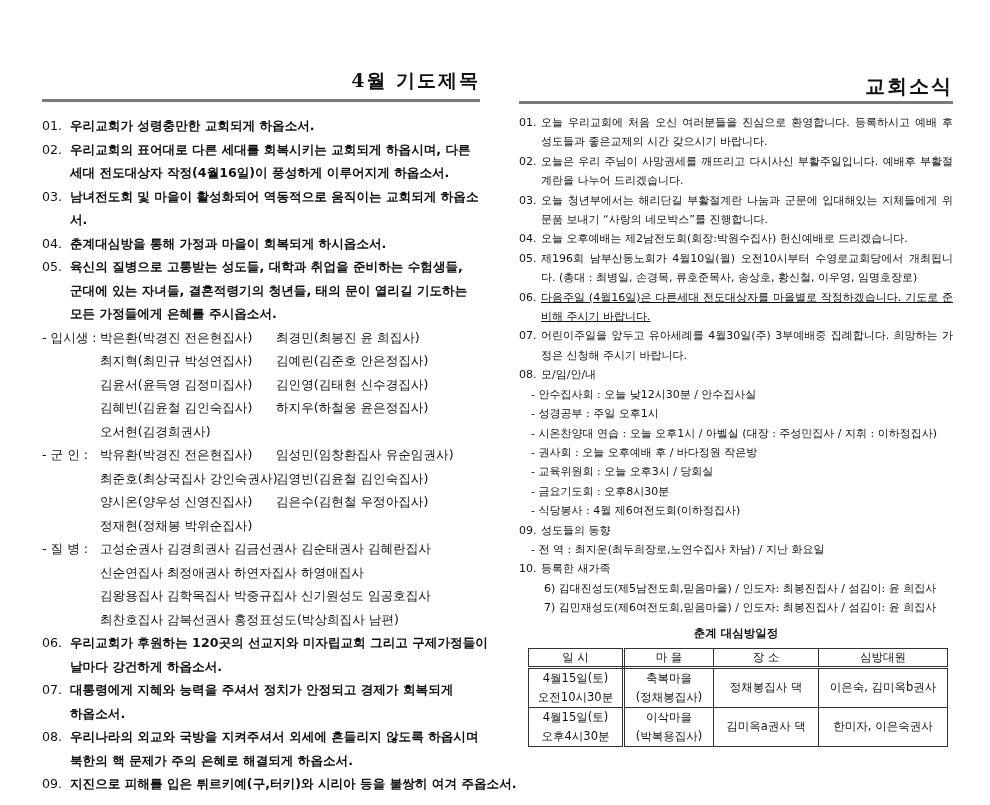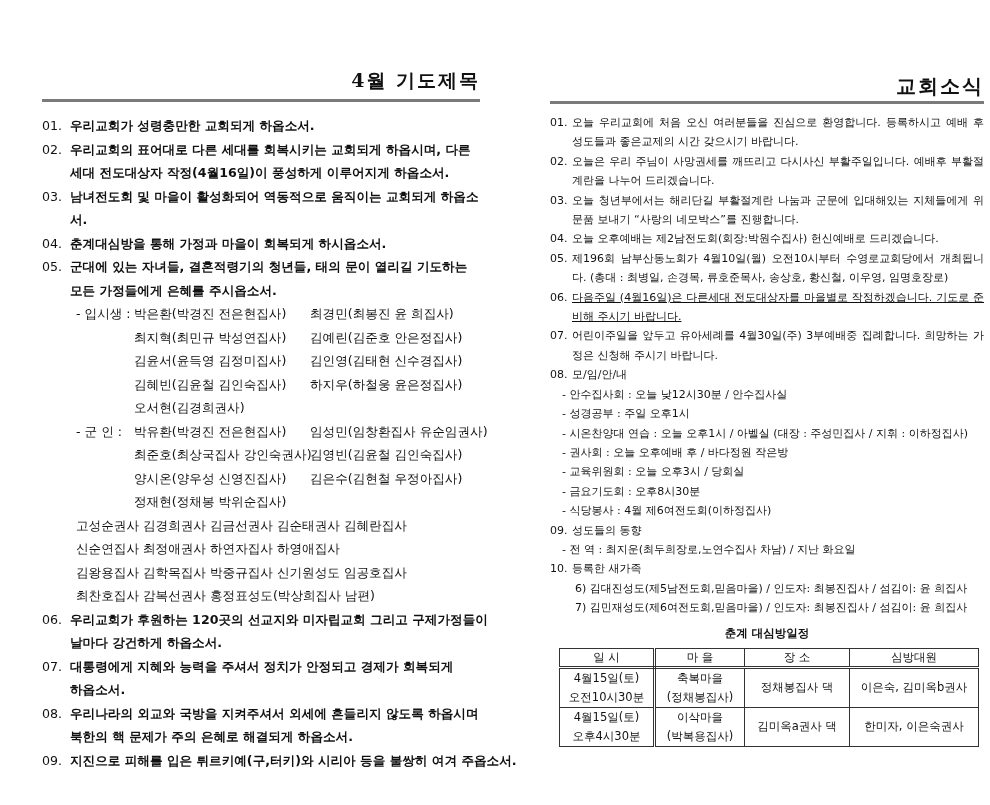--- a/index.html
+++ b/index.html
@@ -1,35 +1,35 @@
 <!DOCTYPE html>
 <html><head>
   <meta charset="utf-8">
   <style>
     html, body { margin: 0; padding: 0; background: #ffffff; }
     body { width: 990px; height: 805px; position: relative; overflow: hidden;
            font-family: "DejaVu Sans", sans-serif; color: #111; }
     .col { position: absolute; top: 0; }
     .left { left: 42px; width: 438px; }
-    .right { left: 550px; width: 434px; }
+    .right { left: 519px; width: 434px; }
     .title { text-align: right; font-family: "DejaVu Serif", serif; font-weight: bold;
              font-size: 19px; letter-spacing: 2px; }
     .left .title { margin-top: 68px; height: 28px; }
     .right .title { margin-top: 73px; height: 26px; font-size: 20px; }
     .rule { height: 3px; background: #7a7a7a; }
     .left .rule { margin-top: 3px; width: 438px; }
     .right .rule { margin-top: 2px; width: 434px; }
 
     
     .prayer { font-size: 12.6px; line-height: 23.5px; }
     .left .prayer { margin-top: 12px; }
     .pitem { display: flex; }
     .pnum { width: 28px; flex: none; }
     .ptext { flex: 1; font-weight: bold; }
-    .group { display: flex; margin-left: 34px; }
+    .group { display: flex; }
     .glabel { width: 58px; flex: none; white-space: pre; }
     .gbody { flex: 1; }
     .grow { display: flex; }
     .grow span { display: inline-block; }
     .gcell { width: 176px; flex: none; white-space: nowrap; }
     .gline { white-space: nowrap; }
 
     
     .news { font-size: 11px; line-height: 19.4px; margin-top: 9px; }
     .nitem { display: flex; }
@@ -69,20 +69,21 @@
       <span class="pnum">03.</span>
       <span class="ptext">남녀전도회 및 마을이 활성화되어 역동적으로 움직이는 교회되게 하옵소서.</span>
     </div>
     <div class="pitem">
       <span class="pnum">04.</span>
       <span class="ptext">춘계대심방을 통해 가정과 마을이 회복되게 하시옵소서.</span>
     </div>
     <div class="pitem">
       <span class="pnum">05.</span>
       <span class="ptext">
+        <div class="gline">육신의 질병으로 고통받는 성도들, 대학과 취업을 준비하는 수험생들,</div>
         <div class="gline">군대에 있는 자녀들, 결혼적령기의 청년들, 태의 문이 열리길 기도하는</div>
         <div class="gline">모든 가정들에게 은혜를 주시옵소서.</div>
       </span>
     </div>
 
     <div class="group">
       <span class="glabel">- 입시생 :</span>
       <div class="gbody">
         <div class="grow">
             <span class="gcell">박은환(박경진 전은현집사)</span>
@@ -121,20 +122,21 @@
             <span class="gcell">양시온(양우성 신영진집사)</span>
             <span class="gline">김은수(김현철 우정아집사)</span>
           </div>
         <div class="grow">
             <span class="gcell">정재현(정채봉 박위순집사)</span>
           </div>
       </div>
     </div>
 
     <div class="group">
+      <span class="glabel">- 질 병 :</span>
       <div class="gbody">
         <div class="gline">고성순권사 김경희권사 김금선권사 김순태권사 김혜란집사</div>
         <div class="gline">신순연집사 최정애권사 하연자집사 하영애집사</div>
         <div class="gline">김왕용집사 김학목집사 박중규집사 신기원성도 임공호집사</div>
         <div class="gline">최찬호집사 감복선권사 홍정표성도(박상희집사 남편)</div>
       </div>
     </div>
 
     <div class="pitem">
       <span class="pnum">06.</span>

